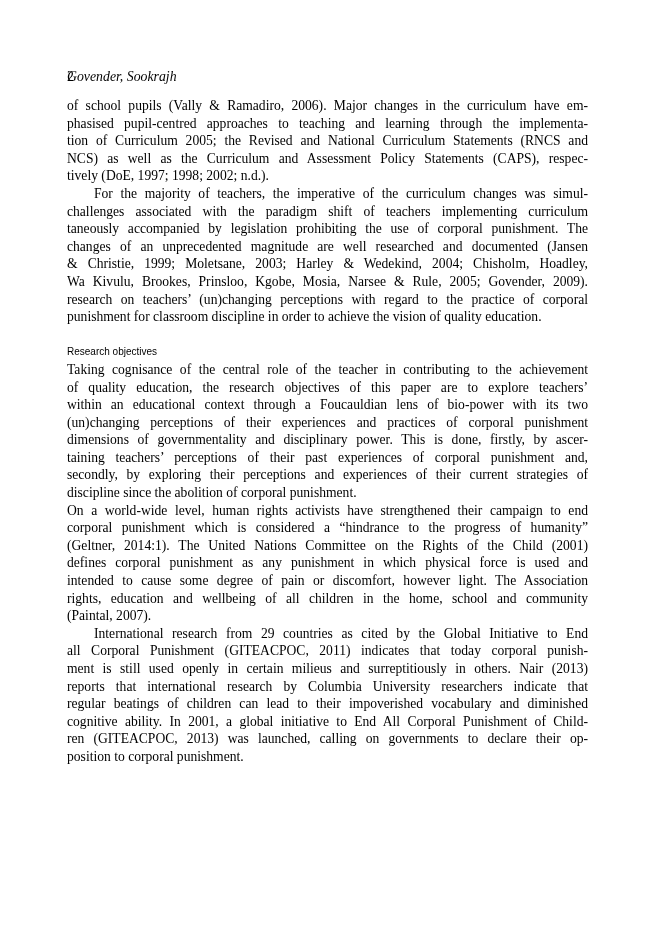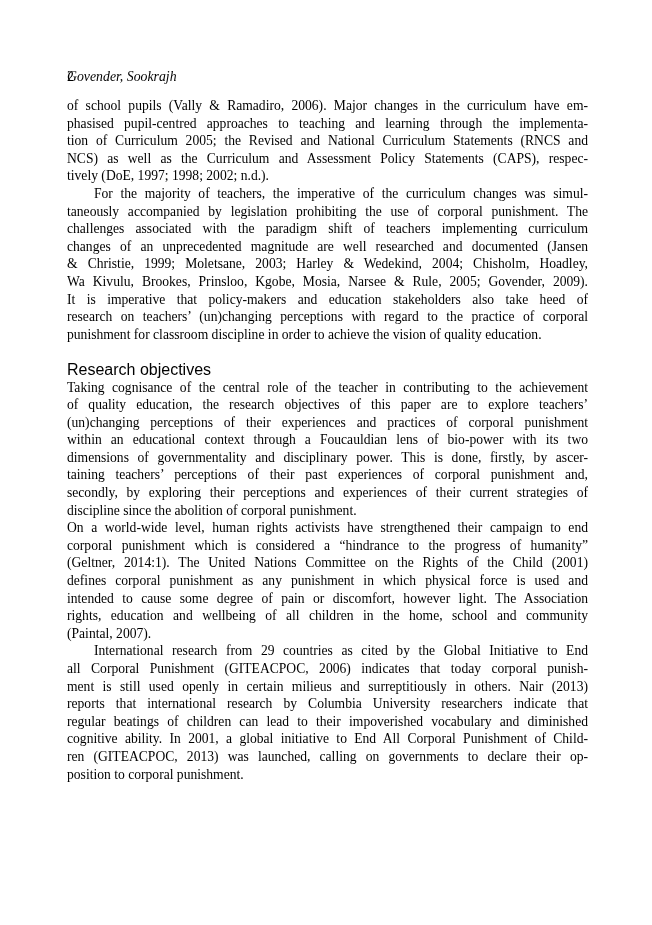--- a/index.html
+++ b/index.html
@@ -38,21 +38,21 @@
     position: absolute;
     top: 97px;
     left: 67px;
     width: 521px;
     font-size: 13.6px;
     line-height: 17.6px;
   }
   .paragraph { margin: 0; }
   .heading {
     font-family: "Liberation Sans", sans-serif;
-    font-size: 16px;
+    font-size: 10px;
     line-height: 17.6px;
     margin-top: 17.6px;
     text-align: left;
   }
   .line {
     text-align: justify;
     text-align-last: justify;
     height: 17.6px;
     overflow: hidden;
   }
@@ -70,52 +70,51 @@
   <div class="article">
       <div class="paragraph">
         <div class="line">of school pupils (Vally &amp; Ramadiro, 2006). Major changes in the curriculum have em-</div>
         <div class="line">phasised pupil-centred approaches to teaching and learning through the implementa-</div>
         <div class="line">tion of Curriculum 2005; the Revised and National Curriculum Statements (RNCS and</div>
         <div class="line">NCS) as well as the Curriculum and Assessment Policy Statements (CAPS), respec-</div>
         <div class="line last">tively (DoE, 1997; 1998; 2002; n.d.).</div>
       </div>
       <div class="paragraph">
         <div class="line indent">For the majority of teachers, the imperative of the curriculum changes was simul-</div>
+        <div class="line">challenges associated with the paradigm shift of teachers implementing curriculum</div>
         <div class="line">taneously accompanied by legislation prohibiting the use of corporal punishment. The</div>
-        <div class="line">challenges associated with the paradigm shift of teachers implementing curriculum</div>
         <div class="line">changes of an unprecedented magnitude are well researched and documented (Jansen</div>
         <div class="line">&amp; Christie, 1999; Moletsane, 2003; Harley &amp; Wedekind, 2004; Chisholm, Hoadley,</div>
         <div class="line">Wa Kivulu, Brookes, Prinsloo, Kgobe, Mosia, Narsee &amp; Rule, 2005; Govender, 2009).</div>
-        <div class="line">It is imperative that policy-makers and education stakeholders also take heed of</div>
         <div class="line">research on teachers’ (un)changing perceptions with regard to the practice of corporal</div>
         <div class="line last">punishment for classroom discipline in order to achieve the vision of quality education.</div>
       </div>
       <div class="heading">Research objectives</div>
       <div class="paragraph">
         <div class="line">Taking cognisance of the central role of the teacher in contributing to the achievement</div>
         <div class="line">of quality education, the research objectives of this paper are to explore teachers’</div>
+        <div class="line">within an educational context through a Foucauldian lens of bio-power with its two</div>
         <div class="line">(un)changing perceptions of their experiences and practices of corporal punishment</div>
-        <div class="line">within an educational context through a Foucauldian lens of bio-power with its two</div>
         <div class="line">dimensions of governmentality and disciplinary power. This is done, firstly, by ascer-</div>
         <div class="line">taining teachers’ perceptions of their past experiences of corporal punishment and,</div>
         <div class="line">secondly, by exploring their perceptions and experiences of their current strategies of</div>
         <div class="line last">discipline since the abolition of corporal punishment.</div>
       </div>
       <div class="paragraph">
         <div class="line">On a world-wide level, human rights activists have strengthened their campaign to end</div>
         <div class="line">corporal punishment which is considered a “hindrance to the progress of humanity”</div>
         <div class="line">(Geltner, 2014:1). The United Nations Committee on the Rights of the Child (2001)</div>
         <div class="line">defines corporal punishment as any punishment in which physical force is used and</div>
         <div class="line">intended to cause some degree of pain or discomfort, however light. The Association</div>
         <div class="line">rights, education and wellbeing of all children in the home, school and community</div>
         <div class="line last">(Paintal, 2007).</div>
       </div>
       <div class="paragraph">
         <div class="line indent">International research from 29 countries as cited by the Global Initiative to End</div>
-        <div class="line">all Corporal Punishment (GITEACPOC, 2006) indicates that today corporal punish-</div>
+        <div class="line">all Corporal Punishment (GITEACPOC, 2011) indicates that today corporal punish-</div>
         <div class="line">ment is still used openly in certain milieus and surreptitiously in others. Nair (2013)</div>
         <div class="line">reports that international research by Columbia University researchers indicate that</div>
         <div class="line">regular beatings of children can lead to their impoverished vocabulary and diminished</div>
         <div class="line">cognitive ability. In 2001, a global initiative to End All Corporal Punishment of Child-</div>
         <div class="line">ren (GITEACPOC, 2013) was launched, calling on governments to declare their op-</div>
         <div class="line last">position to corporal punishment.</div>
       </div>
     </div>
 </div>
 

